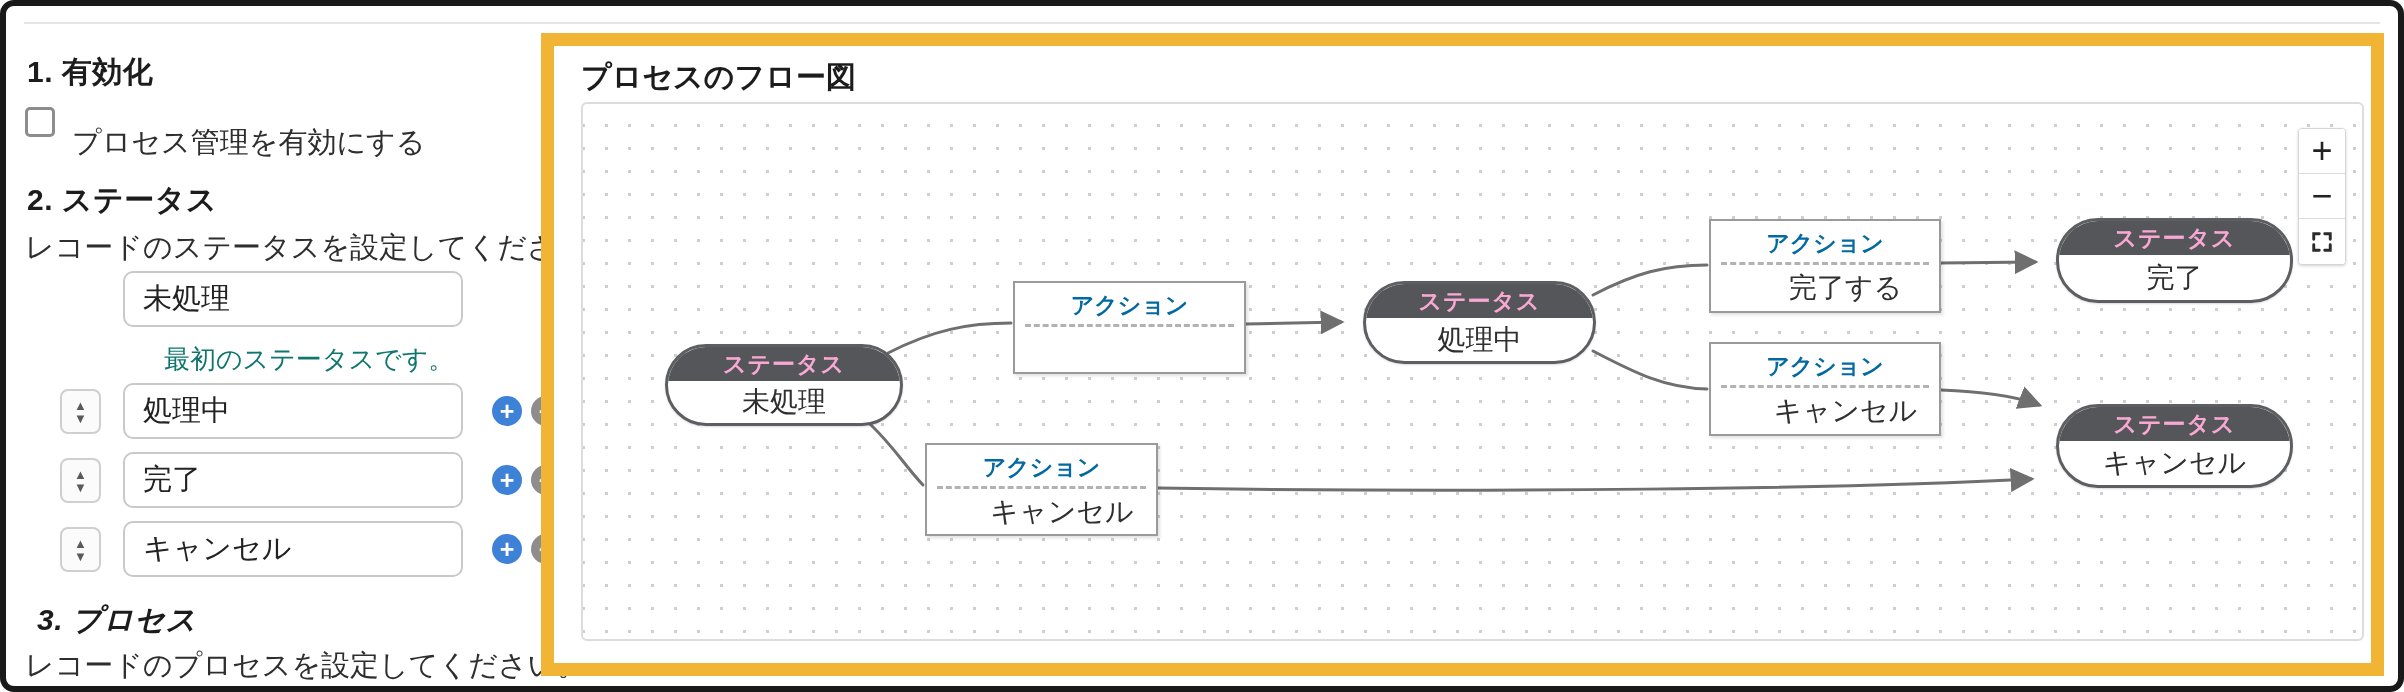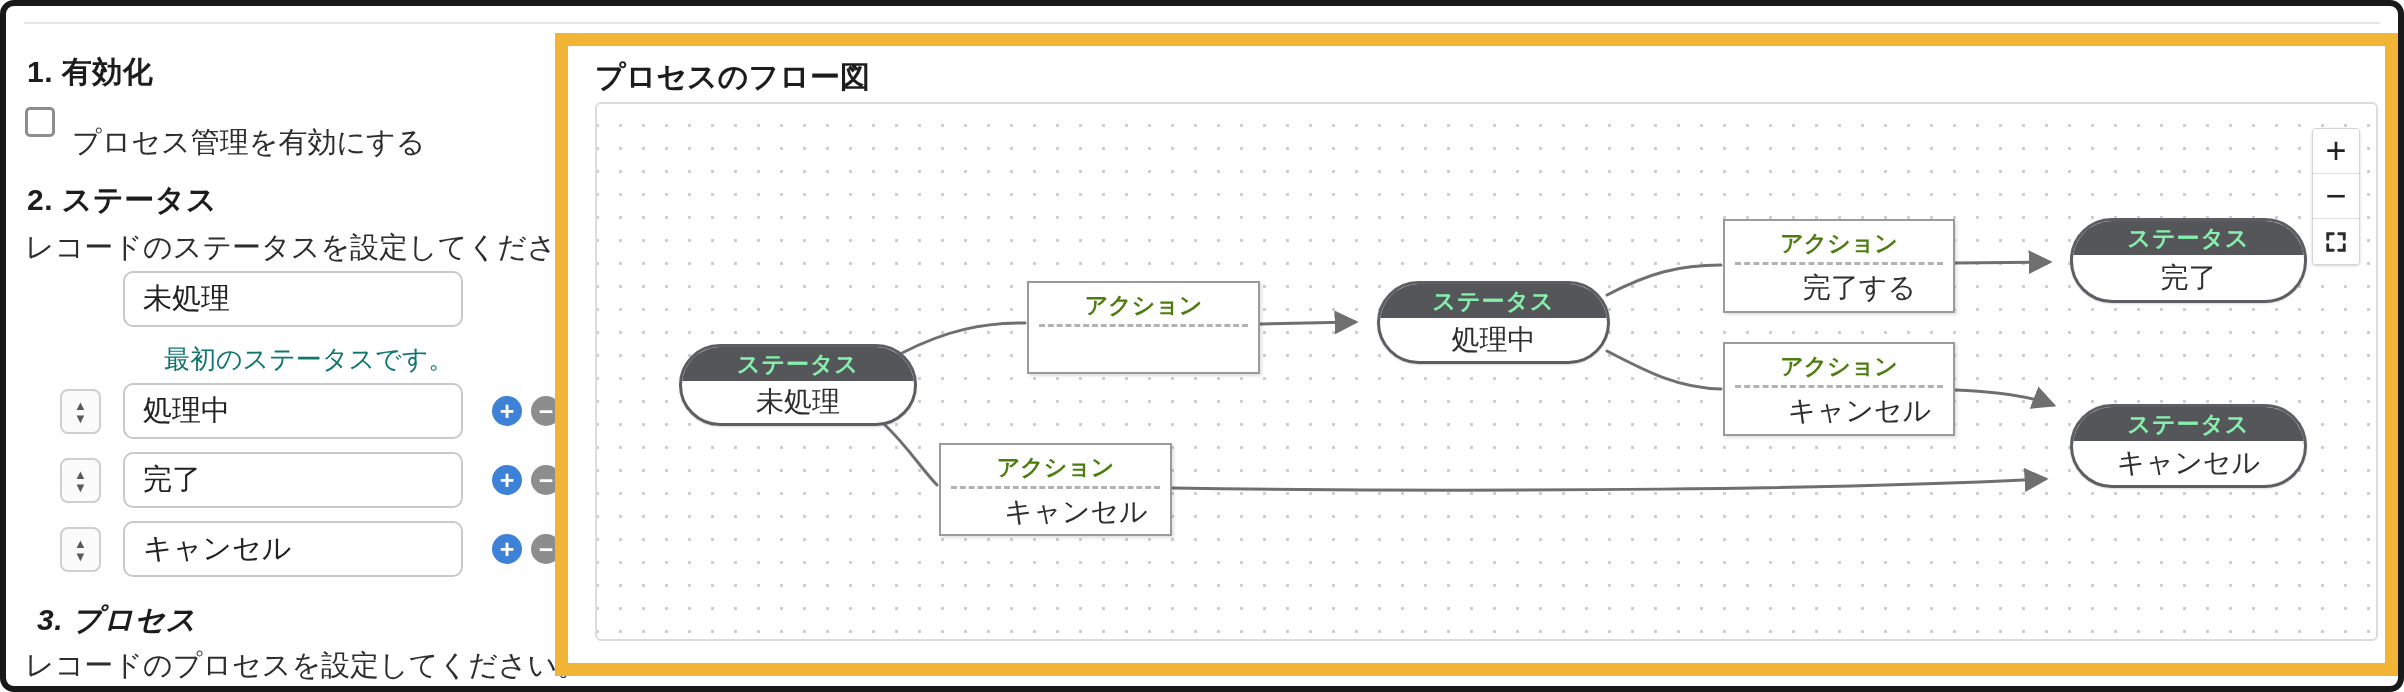--- a/index.html
+++ b/index.html
@@ -22,38 +22,38 @@
   .spinner{position:absolute;left:60px;width:41px;height:45px;box-sizing:border-box;background:#fbfbfb;
     border:2px solid #cfcfcf;border-radius:8px;display:flex;flex-direction:column;align-items:center;
     justify-content:center;cursor:pointer;}
   .spinner span{font-size:13px;line-height:13px;color:#5a5a5a;}
   .round-btn{position:absolute;width:30px;height:30px;border-radius:50%;color:#fff;font-size:25px;
     font-weight:bold;display:flex;align-items:center;justify-content:center;cursor:pointer;line-height:30px;}
   .btn-add{background:#3d82d6;}
   .btn-remove{background:#8d8d8d;}
 
   
-  .flow-panel{position:absolute;left:555px;top:33px;width:1843px;height:643px;box-sizing:border-box;
+  .flow-panel{position:absolute;left:541px;top:33px;width:1843px;height:643px;box-sizing:border-box;
     border:13px solid #F2B434;background:#fff;z-index:10;}
   .flow-title{position:absolute;left:27px;top:11px;font-size:30px;font-weight:bold;color:#1c1c1c;}
   .flow-canvas{position:absolute;left:27px;top:56px;width:1783px;height:539px;box-sizing:border-box;
     border:2px solid #dcdcdc;border-radius:6px;background:#fff;
     background-image:radial-gradient(circle,#cfcfcf 1.7px,transparent 1.8px);
     background-size:23px 23px;background-position:12px 10px;overflow:hidden;}
   .edges-svg{position:absolute;left:0;top:0;width:1783px;height:539px;}
 
   .status-node{position:absolute;box-sizing:border-box;border:3px solid #5c5e62;border-radius:42px;
     background:#fff;overflow:hidden;display:flex;flex-direction:column;box-shadow:0 1px 2px rgba(0,0,0,.15);}
-  .status-node .head{height:34px;background:#54565a;color:#86efac;font-size:23px;font-weight:bold;
+  .status-node .head{height:34px;background:#54565a;color:#f9a8d4;font-size:23px;font-weight:bold;
     text-align:center;line-height:34px;letter-spacing:1px;flex:0 0 auto;}
   .status-node .body{flex:1;display:flex;align-items:center;justify-content:center;font-size:28px;color:#2f2f2f;}
 
   .action-node{position:absolute;box-sizing:border-box;border:2px solid #9a9a9a;background:#fff;
     box-shadow:2px 2px 3px rgba(0,0,0,.12);display:flex;flex-direction:column;}
-  .action-node .head{height:41px;font-size:23px;font-weight:bold;color:#4d7c0f;text-align:center;line-height:44px;}
+  .action-node .head{height:41px;font-size:23px;font-weight:bold;color:#0369a1;text-align:center;line-height:44px;}
   .action-node .dash{border-top:3px dashed #b2b2b2;margin:0 10px;}
   .action-node .body{flex:1;display:flex;align-items:center;justify-content:center;font-size:28px;color:#2f2f2f;padding-left:41px;}
 
   .zoom-ctrl{position:absolute;right:16px;top:24px;width:46px;background:#fff;border:1px solid #d5d5d5;
     border-radius:4px;box-shadow:0 1px 3px rgba(0,0,0,.18);overflow:hidden;}
   .zoom-btn{width:100%;height:45px;display:flex;align-items:center;justify-content:center;cursor:pointer;
     font-size:36px;color:#222;background:#fff;border:none;border-bottom:1px solid #ddd;box-sizing:border-box;}
   .zoom-btn:last-child{border-bottom:none;}
 </style>
 </head>

